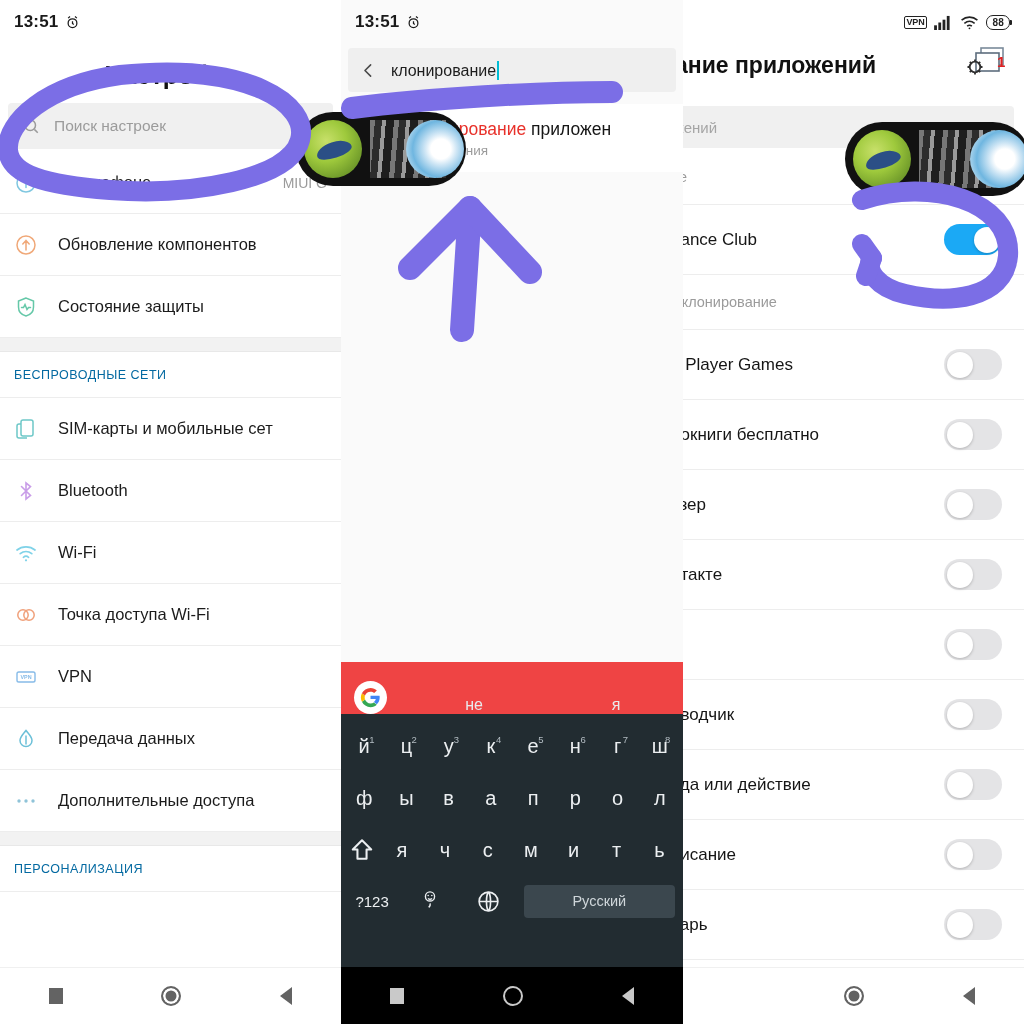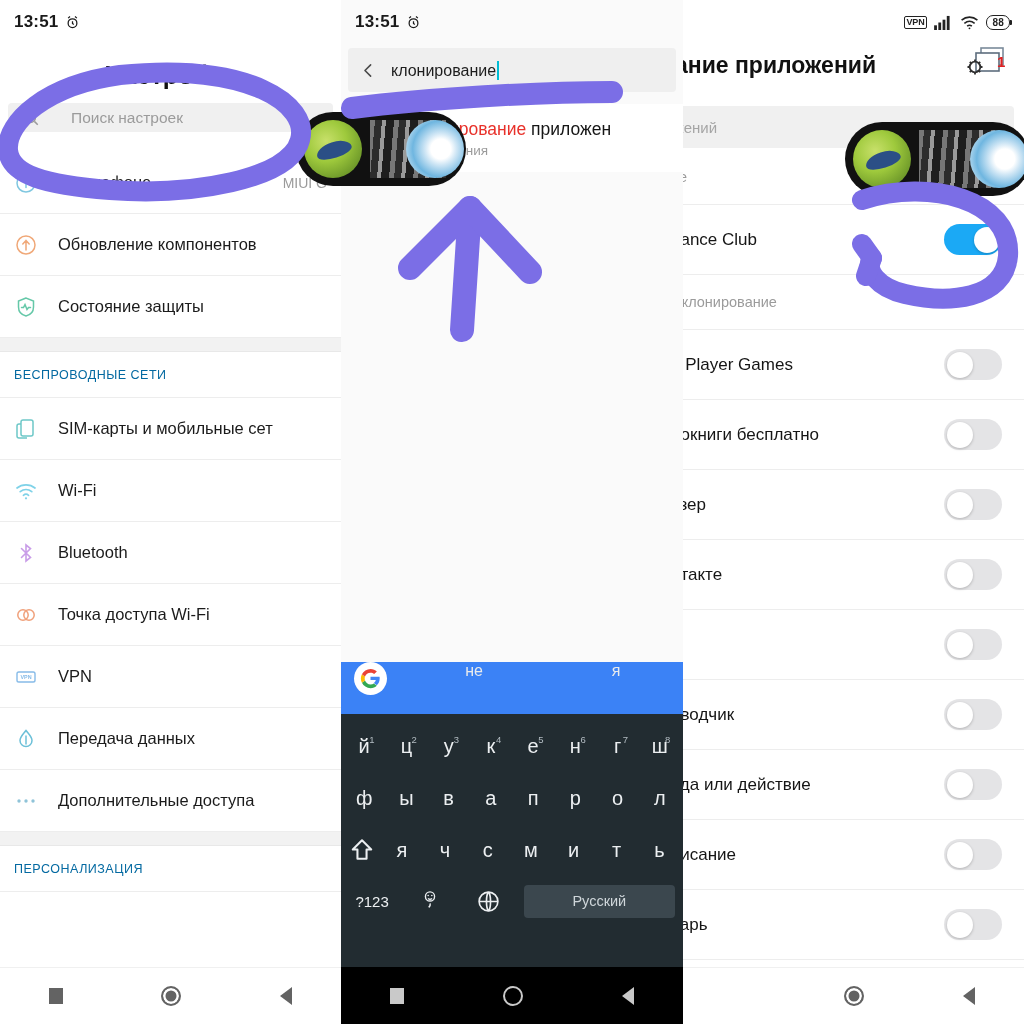--- a/index.html
+++ b/index.html
@@ -37,23 +37,23 @@
   }
   .batt::after{ content:""; position:absolute; right:-3px; top:4px; width:2px; height:5px;
     background:#222; border-radius:0 1px 1px 0; }
 
   
   .p1-title {
     position:absolute; top:48px; left:0; width:100%;
     text-align:center; font-size:25px; font-weight:bold; color:#111;margin-top:13px;
   }
   .searchbar {
-    position:absolute; top:103px; left:8px; right:8px; height:29px;
+    position:absolute; top:103px; left:8px; right:8px; height:46px;
     background:#f0f0f0; border-radius:4px; display:flex; align-items:center;
-    padding:0 14px; gap:31px;
+    padding:0 14px; gap:14px;
   }
   .searchbar .ph { color:#9b9b9b; font-size:15.5px; }
   .p1-list { position:absolute; top:152px; left:0; right:0; }
   .row {
     height:62px; display:flex; align-items:center; padding:0 0 0 14px;
     border-bottom:1px solid #ededed; background:#fff; position:relative;
   }
   .row .ic { width:44px; flex:0 0 44px; display:flex; align-items:center; justify-content:flex-start; }
   .row .lbl { font-size:16.5px; color:#1b1b1b; white-space:nowrap; }
   .row .val { margin-left:auto; padding-right:14px; font-size:14px; color:#9a9a9a; white-space:nowrap; }
@@ -78,21 +78,21 @@
     background:#fff; display:flex; align-items:center; padding:0 0 0 24px; gap:18px;
   }
   .p2-result .txtwrap { display:flex; flex-direction:column; gap:3px; }
   .p2-result .t1 { font-size:17.5px; color:#161616; white-space:nowrap; }
   .p2-result .t1 .hl { color:#e8312a; }
   .p2-result .t2 { font-size:13.5px; color:#9b9b9b; }
   .p2-body { position:absolute; top:172px; left:0; right:0; bottom:0; background:#fafafa; }
 
   
   .kb { position:absolute; left:0; right:0; bottom:57px; top:662px; background:#222c31; }
-  .kb-sugg { height:52px; display:flex; align-items:flex-start; background:#3b82f6;gap:8px; }
+  .kb-sugg { height:52px; display:flex; align-items:flex-end; background:#ef4444;gap:8px; }
   .g-logo { width:33px; height:33px; border-radius:50%; background:#fff; margin:0 12px 0 13px;
             display:flex; align-items:center; justify-content:center; flex:0 0 33px; }
   .sugg { flex:1; text-align:center; color:#e8eaec; font-size:16px; position:relative; }
   .sugg + .sugg::before { content:""; position:absolute; left:0; top:10px; bottom:10px; width:1px; background:#3b464c; }
   .kb-rows { padding:6px 2px 0; }
   .kb-row { display:flex; height:52px; align-items:center; justify-content:center; }
   .key { flex:1; text-align:center; color:#eceff1; font-size:20px; position:relative; }
   .key sup { position:absolute; top:-1px; left:50%; margin-left:5px; font-size:9.5px; color:#b3bcc2; font-weight:normal; }
   .key.w { flex:0 0 11.1%; }
   .key.shift svg, .key.globe svg { display:block; margin:0 auto; }
@@ -223,36 +223,36 @@
           <span class="ic">
             <svg width="24" height="24" viewBox="0 0 24 24" fill="none" stroke="#6ec8c8" stroke-width="1.5">
               <rect x="7" y="3" width="12" height="16" rx="2"></rect>
               <path d="M7 7H5a2 2 0 0 0-2 2v10a2 2 0 0 0 2 2h8"></path>
             </svg>
           </span>
           <span class="lbl">SIM-карты и мобильные сет</span>
         </div>
         <div class="row">
           <span class="ic">
+            <svg width="24" height="24" viewBox="0 0 24 24" fill="none" stroke="#c99de8" stroke-width="1.6" stroke-linecap="round">
+              <path d="M7.5 7.5 16.5 16.5 12 20V4l4.5 3.5L7.5 16.5"></path>
+            </svg>
+          </span>
+          <span class="lbl">Bluetooth</span>
+        </div>
+        <div class="row">
+          <span class="ic">
             <svg width="24" height="24" viewBox="0 0 24 24" fill="none" stroke="#7fd2e8" stroke-width="1.7" stroke-linecap="round">
               <path d="M3 9c5-4.2 13-4.2 18 0"></path>
               <path d="M6.2 12.7c3.5-2.9 8.1-2.9 11.6 0"></path>
               <path d="M9.4 16.3c1.7-1.4 3.5-1.4 5.2 0"></path>
               <circle cx="12" cy="19.3" r="1.1" fill="#7fd2e8" stroke="none"></circle>
             </svg>
           </span>
           <span class="lbl">Wi-Fi</span>
-        </div>
-        <div class="row">
-          <span class="ic">
-            <svg width="24" height="24" viewBox="0 0 24 24" fill="none" stroke="#c99de8" stroke-width="1.6" stroke-linecap="round">
-              <path d="M7.5 7.5 16.5 16.5 12 20V4l4.5 3.5L7.5 16.5"></path>
-            </svg>
-          </span>
-          <span class="lbl">Bluetooth</span>
         </div>
         <div class="row">
           <span class="ic">
             <svg width="24" height="24" viewBox="0 0 24 24" fill="none" stroke="#f0a07a" stroke-width="1.5">
               <circle cx="9" cy="12" r="5.2"></circle>
               <circle cx="15" cy="12" r="5.2"></circle>
             </svg>
           </span>
           <span class="lbl">Точка доступа Wi-Fi</span>
         </div>

